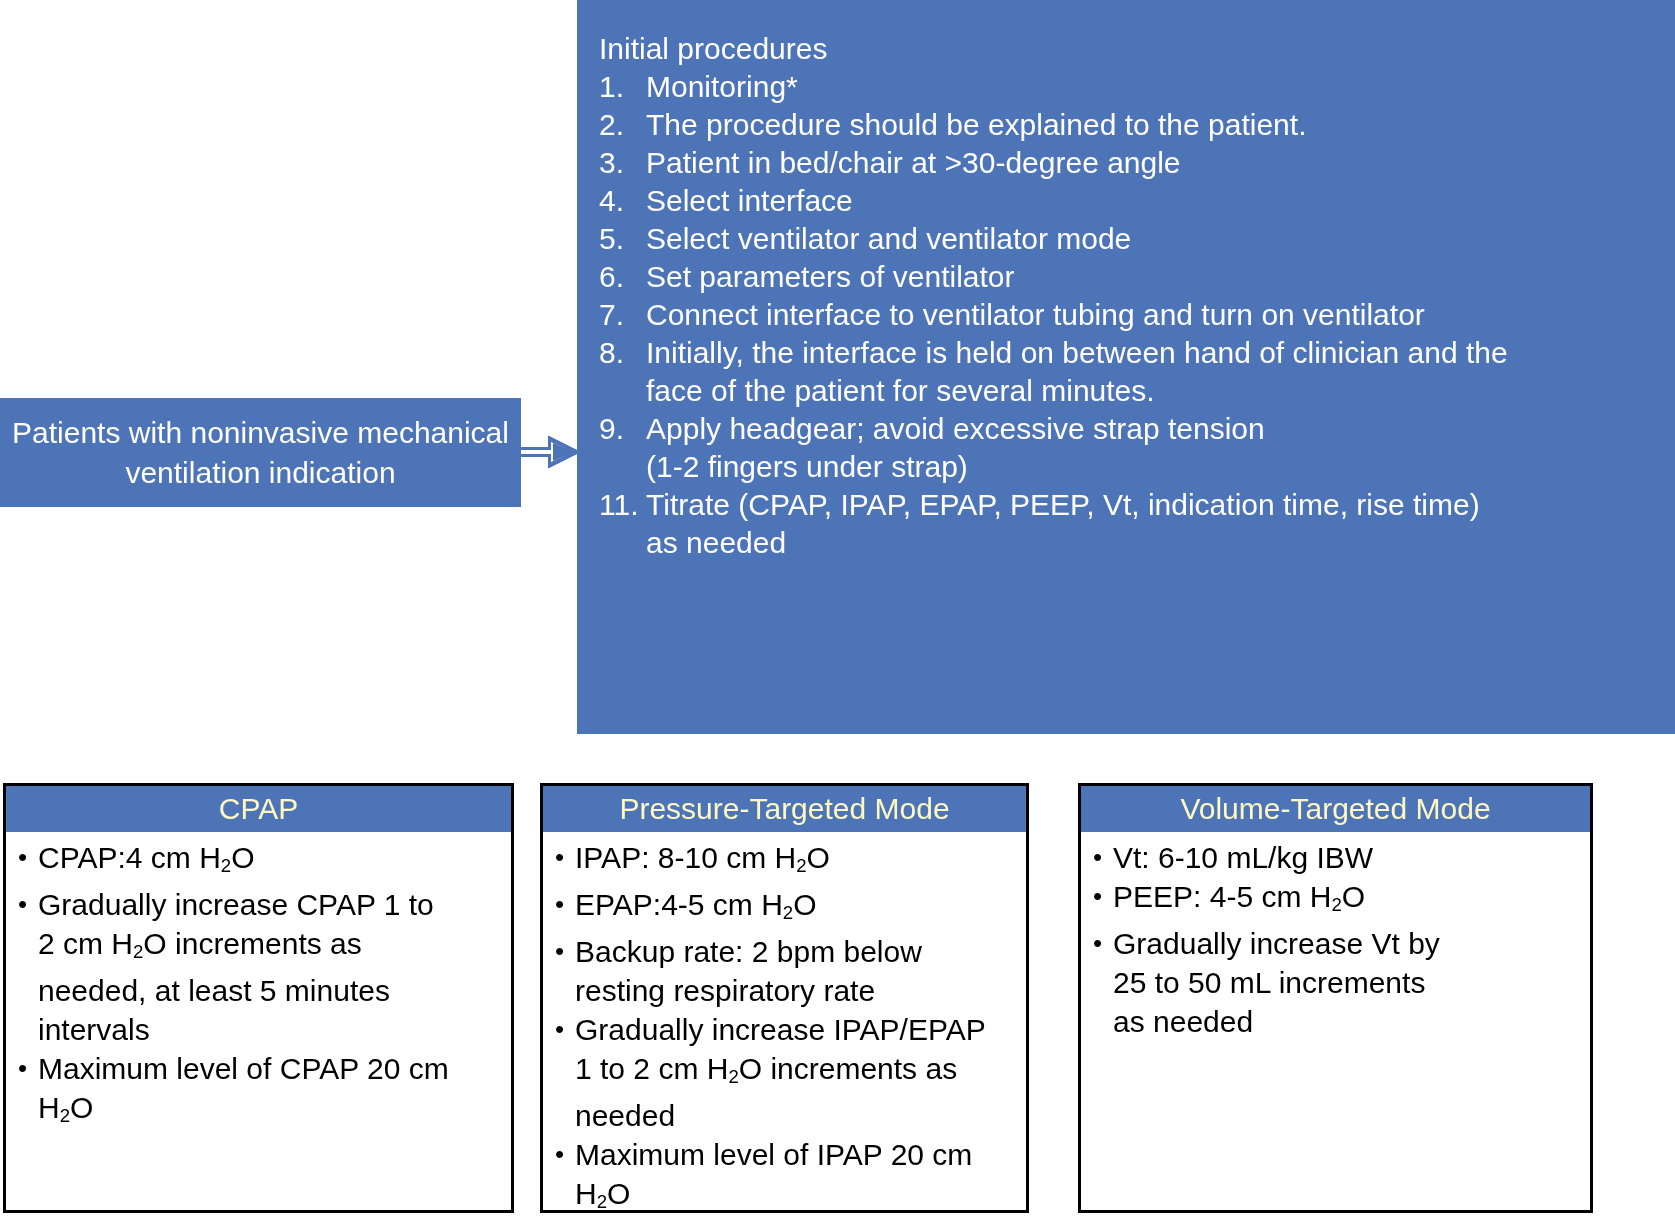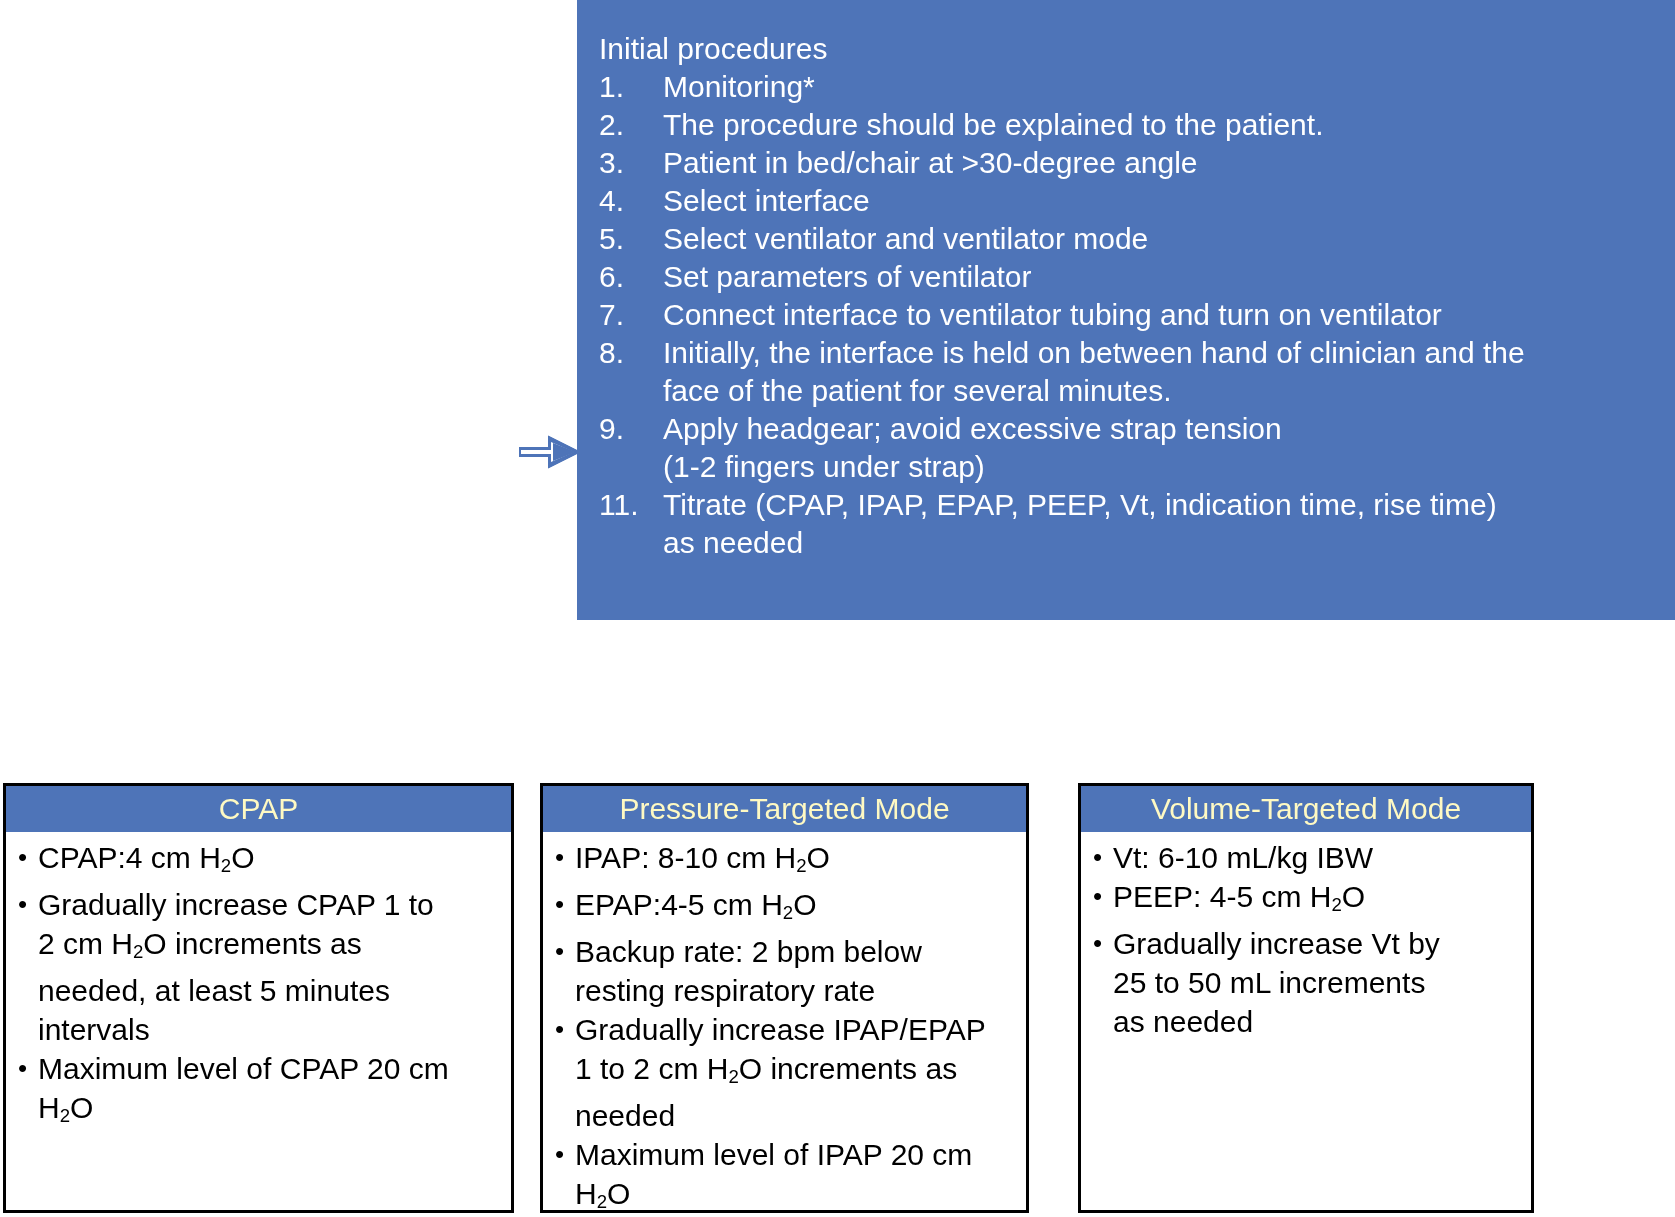--- a/index.html
+++ b/index.html
@@ -49,21 +49,21 @@
     width: 62px;
     height: 55px;
   }
 
   
   #procedures-box {
     position: absolute;
     left: 577px;
     top: 0px;
     width: 1098px;
-    height: 620px;
+    height: 734px;
     background: #4e74b8;
     color: #ffffff;
     box-sizing: border-box;
     padding: 30px 18px 10px 22px;
   }
   #procedures-title {
     font-size: 30px;
     line-height: 38px;
   }
   .proc-list {
@@ -78,36 +78,35 @@
     align-items: flex-start;
   }
   .proc-num {
     flex: 0 0 auto;
     min-width: 47px;
     text-align: left;
   }
   .proc-text {
     flex: 1 1 auto;
     white-space: pre-line;
-    margin-left: 17px;
   }
   sub { font-size: 0.62em; vertical-align: -0.22em; }
 
   
   .mode-card {
     position: absolute;
     top: 783px;
     height: 430px;
     background: #ffffff;
     border: 3px solid #000000;
     box-sizing: border-box;
   }
   #card-cpap   { left: 3px;    width: 511px; }
   #card-press  { left: 540px;  width: 489px; }
-  #card-volume { left: 1078px; width: 456px; }
+  #card-volume { left: 1078px; width: 515px; }
 
   .mode-header {
     background: #4e74b8;
     color: #fef9c3;
     text-align: center;
     font-size: 30px;
     line-height: 46px;
     height: 46px;
   }
   .mode-body {
@@ -135,20 +134,24 @@
   .mode-text {
     flex: 1 1 auto;
     white-space: pre-line;
   }
 </style>
 </head>
 <body>
 
 <div id="page">
 
+  <div id="source-box">
+    <div class="txt">Patients with noninvasive mechanical
+ventilation indication</div>
+  </div>
 
   <div id="connector">
     <svg width="62" height="55" viewBox="0 0 62 55" xmlns="http://www.w3.org/2000/svg">
       <path d="M0,23 L30,23 L30,12 L60,27 L30,42 L30,31 L0,31 Z" fill="#4e74b8" stroke="#4e74b8" stroke-width="1.5"></path>
       <path d="M0,23 L30,23 L30,12 L60,27 L30,42 L30,31 L0,31 Z" fill="#ffffff" fill-opacity="0" stroke="#4e74b8" stroke-width="2"></path>
       <path d="M2,25 L32,25 L32,17 L55,27 L32,37 L32,29 L2,29 Z" fill="#ffffff"></path>
       <path d="M34,18 L57,27 L34,36 Z" fill="#4e74b8"></path>
     </svg>
   </div>
 

